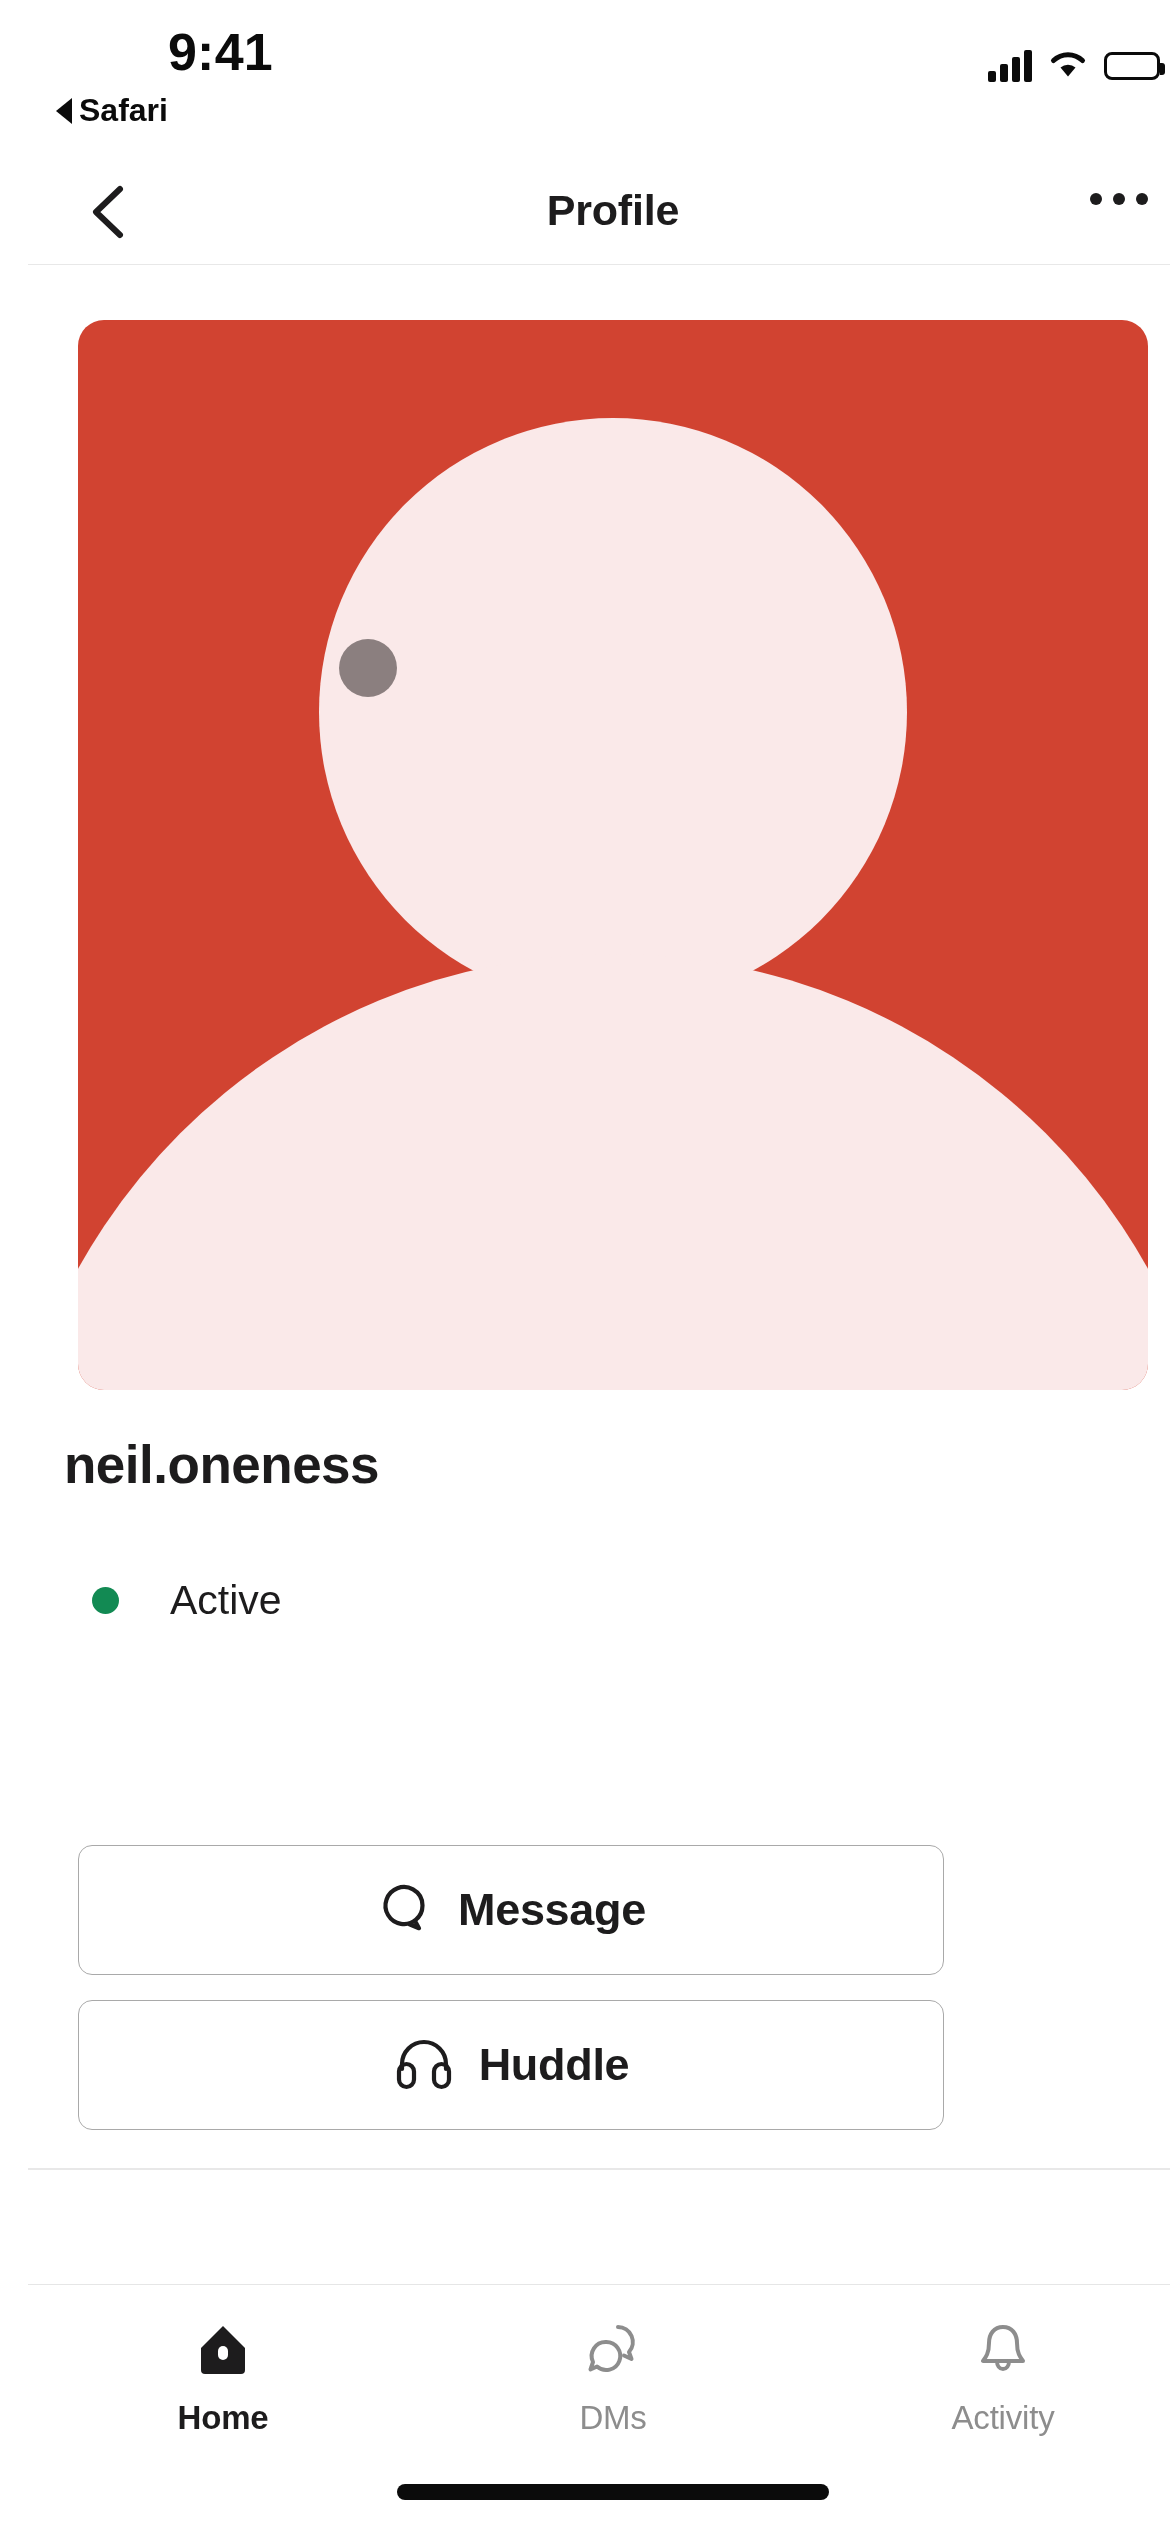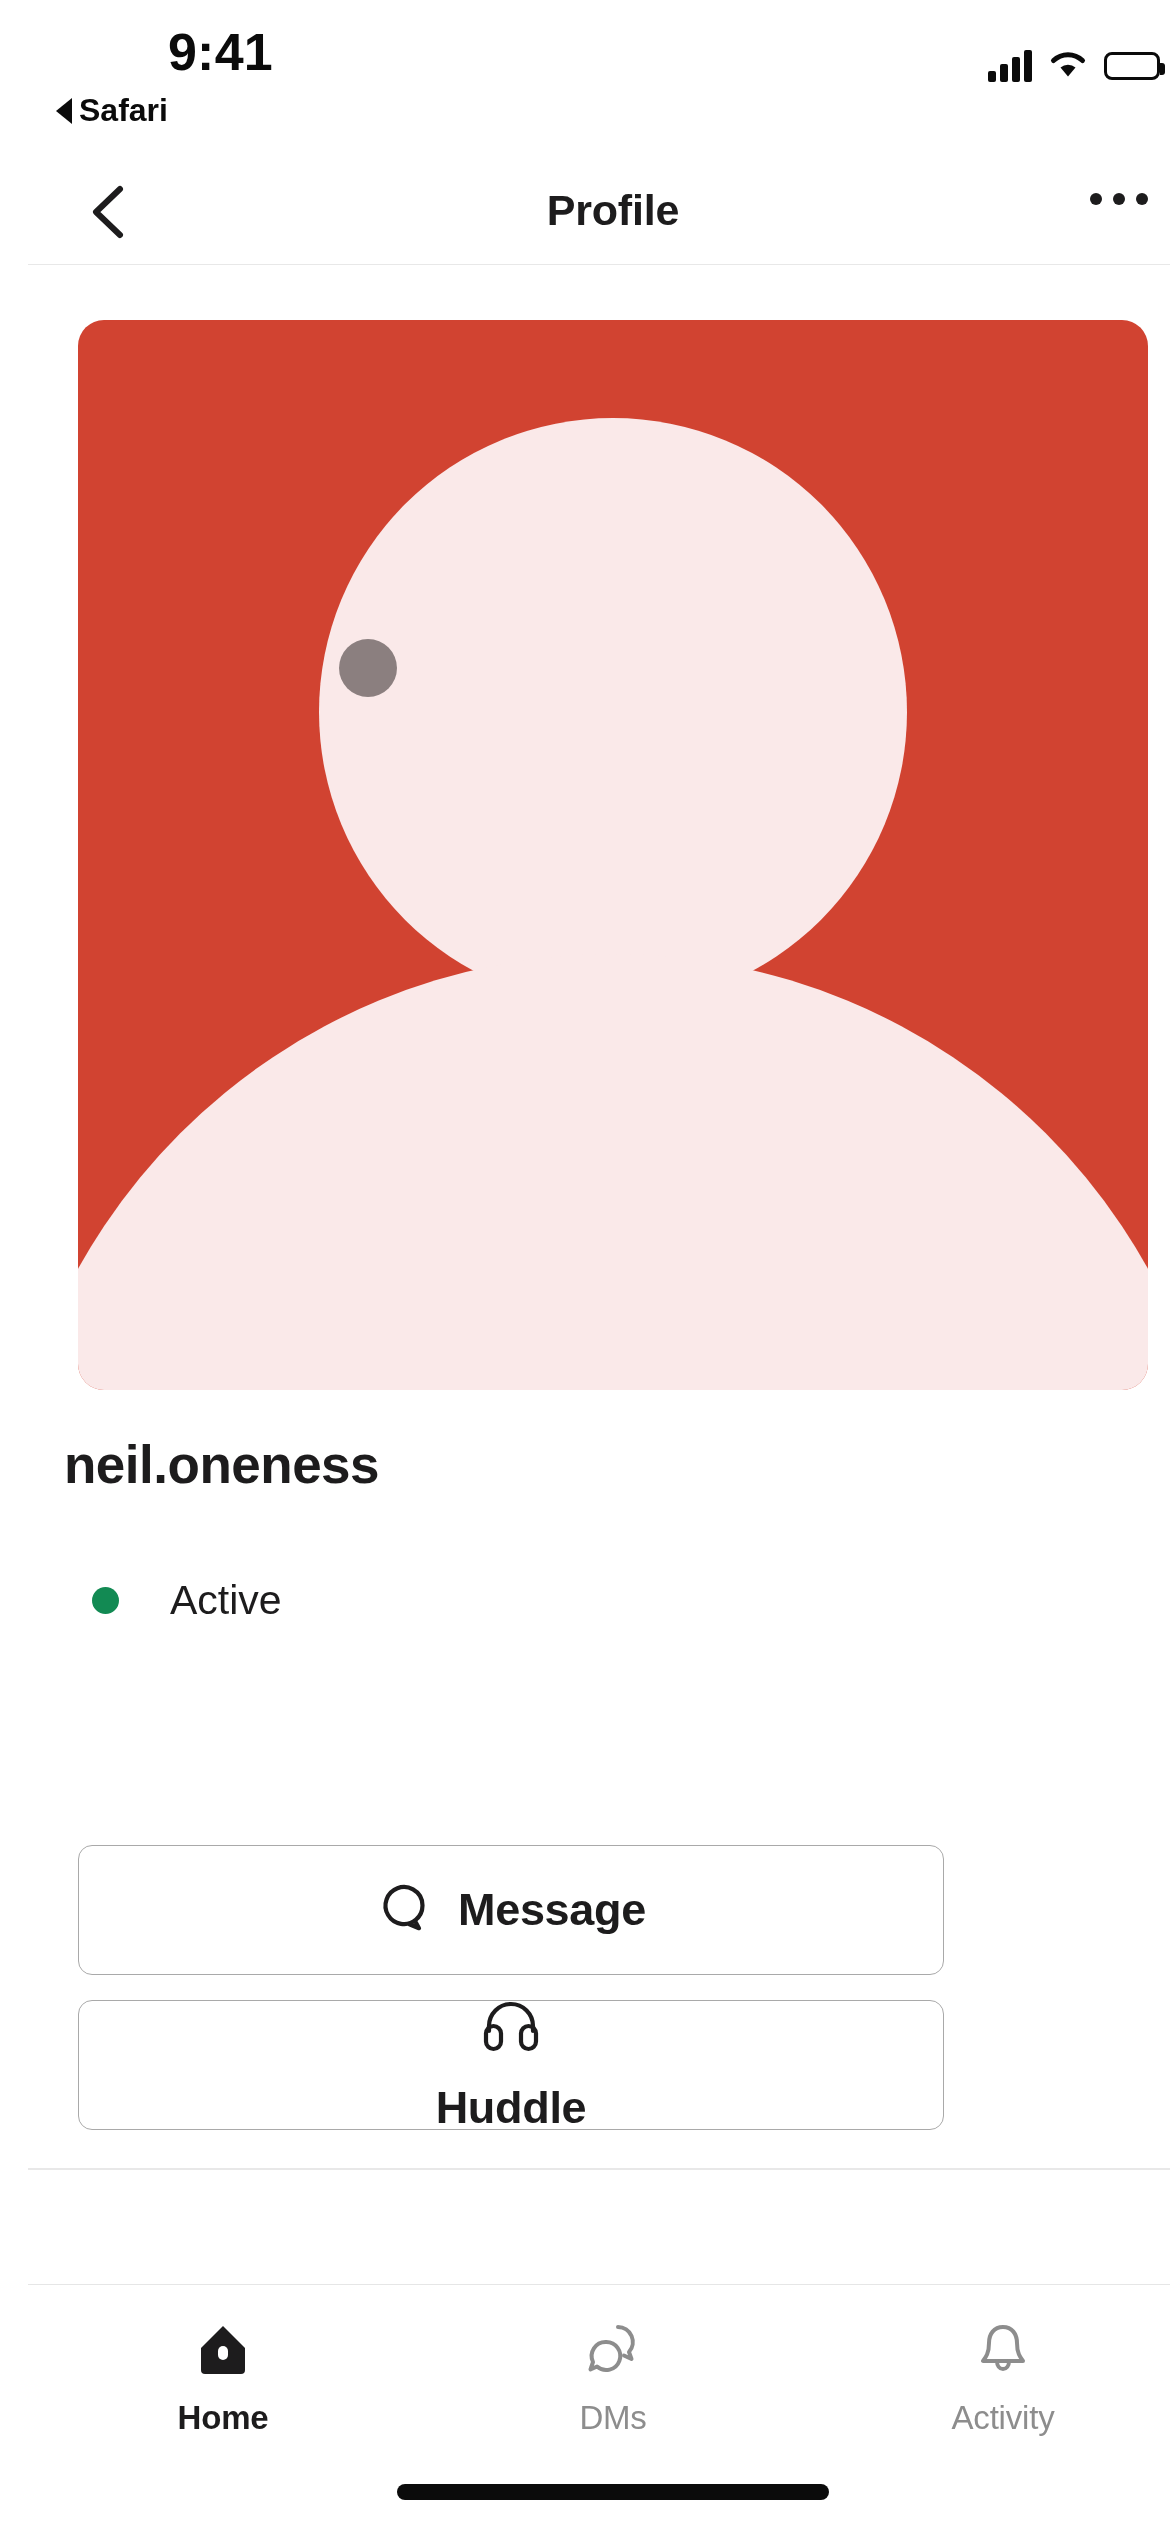--- a/index.html
+++ b/index.html
@@ -105,21 +105,21 @@
   .time-row .ic-wrap{ width:92px; display:flex; align-items:center;}
   .time-row .txt { font-size:41px; color:#1d1c1d; }
 
   
   .btn {
     position:absolute; left:50px; width:866px; height:130px;
     border:1.5px solid #a9a9a9; border-radius:14px; background:#fff;
     display:flex; align-items:center; justify-content:center; gap:24px;
   }
   .btn-message { top:1845px; }
-  .btn-huddle  { top:2000px;flex-direction:column; }
+  .btn-huddle  { top:2000px; }
   .btn .label { font-size:45px; font-weight:700; color:#1d1c1d; letter-spacing:-0.3px; }
 
   
   .divider {
     position:absolute; left:0; top:2168px; width:1170px; height:1.5px; background:#e8e8e8;
   }
   .contact-heading {
     position:absolute; left:50px; top:2222px;
     font-size:42px; font-weight:700; color:#1d1c1d; letter-spacing:-0.3px;
   }

